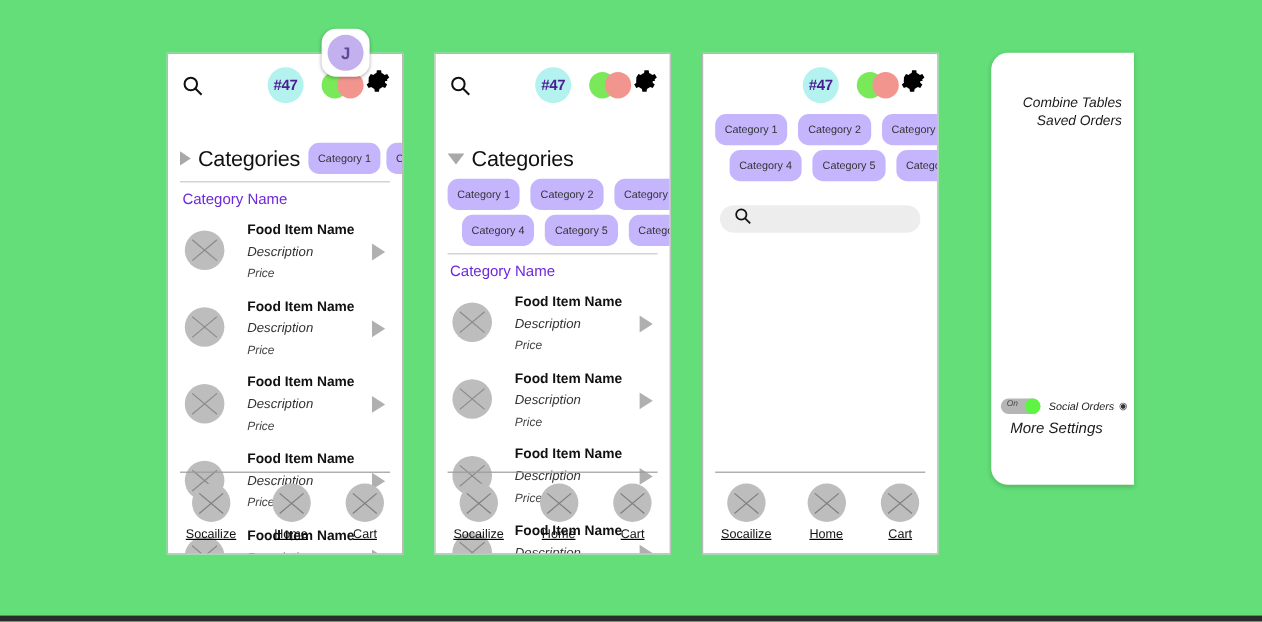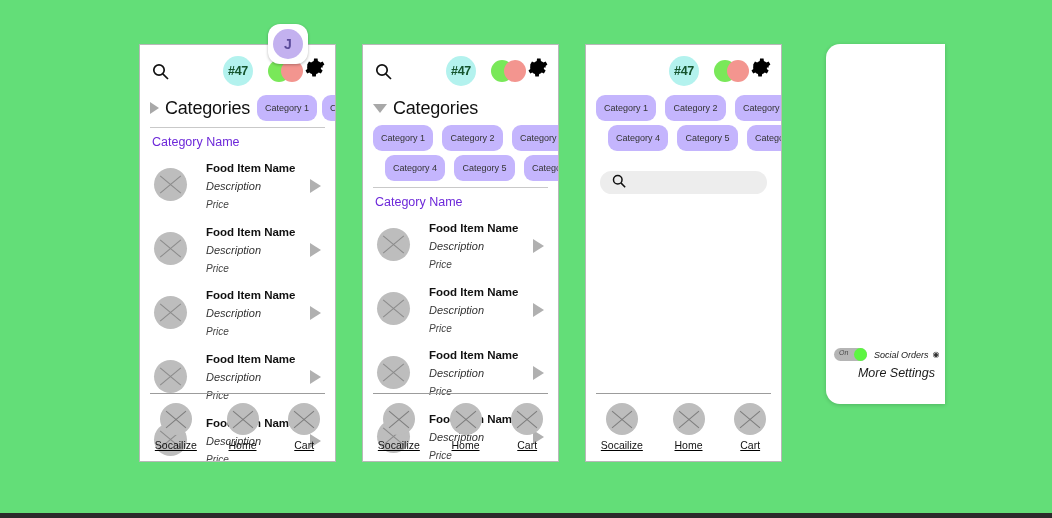--- a/index.html
+++ b/index.html
@@ -20,42 +20,42 @@
   }
   #phone1{left:139px;top:44px;width:197px;height:418px;}
   #phone2{left:362px;top:44px;width:197px;height:418px;}
   #phone3{left:585px;top:44px;width:197px;height:418px;}
 
   
   .hdr{position:relative;height:50px;}
   .search-icon-hdr{position:absolute;left:12px;top:18px;}
   .badge{
     position:absolute;left:83px;top:11px;width:30px;height:30px;border-radius:50%;
-    background:#b3f2ee;color:#14532d;font-size:12.5px;font-weight:bold;
+    background:#b3f2ee;color:#4c1d95;font-size:12.5px;font-weight:bold;
     display:flex;align-items:center;justify-content:center;letter-spacing:-.3px;
   }
   .dots{position:absolute;left:128px;top:15px;width:44px;height:22px;}
   .dot-g{position:absolute;left:0;top:0;width:22px;height:22px;border-radius:50%;background:#79e859;}
   .dot-r{position:absolute;left:13px;top:0;width:22px;height:22px;border-radius:50%;background:#f3958f;}
   .gear{position:absolute;right:10px;top:12px;}
 
   
   .avatar-pin{
     position:absolute;left:268px;top:24px;width:40px;height:40px;
     background:#ffffff;border-radius:12px;z-index:12;
     box-shadow:0 1px 3px rgba(0,0,0,.28);
   }
   .avatar-circ{
     position:absolute;left:5px;top:5px;width:30px;height:30px;border-radius:50%;
     background:#c3b1ef;color:#5b4b9a;font-size:14px;font-weight:600;
     display:flex;align-items:center;justify-content:center;
   }
 
   
-  .cats-inline{display:flex;align-items:center;padding:0 0 0 10px;height:26px;white-space:nowrap;}
+  .cats-inline{display:flex;align-items:center;padding:0 0 0 10px;height:26px;white-space:nowrap;margin-top:24px;}
   .tri{width:0;height:0;flex:none;}
   .tri-right{border-left:9px solid #a8a8a8;border-top:6px solid transparent;border-bottom:6px solid transparent;}
   .tri-down{border-top:9px solid #a8a8a8;border-left:7px solid transparent;border-right:7px solid transparent;}
   .cats-title{font-size:18px;color:#111;margin:0 7px 0 6px;letter-spacing:-.2px;}
   .chip{
     display:inline-block;background:#c4b5fd;color:#333;
     border-radius:9px;padding:8px 8px;font-size:9px;
     white-space:nowrap;margin-right:5px;
   }
   .cats-expanded{padding:4px 0 0 10px;}
@@ -97,28 +97,28 @@
   .navlabel{font-size:10.5px;color:#111;margin-top:4px;}
 
   
   #drawer{
     position:absolute;left:826px;top:44px;width:119px;height:360px;
     background:#fff;border-radius:14px 0 0 14px;
     box-shadow:0 1px 4px rgba(0,0,0,.18);overflow:hidden;
   }
   .d-item{font-size:11.5px;font-style:italic;color:#1a1a1a;text-align:right;padding-right:10px;margin-bottom:3px;}
   .d-top{padding-top:36px;}
-  .d-bottom{position:absolute;left:0;bottom:24px;width:100%;}
+  .d-bottom{position:absolute;left:0;bottom:40px;width:100%;}
   .toggle-line{display:flex;align-items:center;padding-left:8px;margin-bottom:5px;}
   .toggle{width:33px;height:13px;border-radius:7px;background:#b5b5b5;position:relative;flex:none;}
   .toggle-label{position:absolute;left:5px;top:1px;font-size:7px;font-style:italic;color:#4a4a4a;}
   .knob{position:absolute;right:0;top:0;width:13px;height:13px;border-radius:50%;background:#5cf542;}
   .t-text{font-size:9px;font-style:italic;color:#1a1a1a;margin-left:7px;}
   .info-ic{margin-left:4px;font-size:8px;color:#333;}
-  .d-more{font-size:12.5px;font-style:italic;color:#1a1a1a;text-align:right;padding-right:10px;}
+  .d-more{font-size:12.5px;font-style:italic;color:#1a1a1a;text-align:right;padding-right:26px;}
 </style>
 </head>
 <body>
 
 <div class="phone" id="phone1">
 
   <div class="hdr">
     <span class="search-icon-hdr">
       <svg width="17" height="17" viewBox="0 0 17 17">
           <circle cx="7" cy="7" r="5.2" fill="none" stroke="#111" stroke-width="1.7"></circle>
@@ -369,20 +369,24 @@
       </div>
       <div class="navitem">
         <span class="navicon"></span>
         <span class="navlabel">Cart</span>
       </div>
     </div>
   </div>
 </div>
 
 <div id="drawer">
+  <div class="d-top">
+    <div class="d-item">Combine Tables</div>
+    <div class="d-item">Saved Orders</div>
+  </div>
   <div class="d-bottom">
     <div class="toggle-line">
       <span class="toggle">
         <span class="toggle-label">On</span>
         <span class="knob"></span>
       </span>
       <span class="t-text">Social Orders</span>
       <span class="info-ic">◉</span>
     </div>
     <div class="d-more">More Settings</div>

